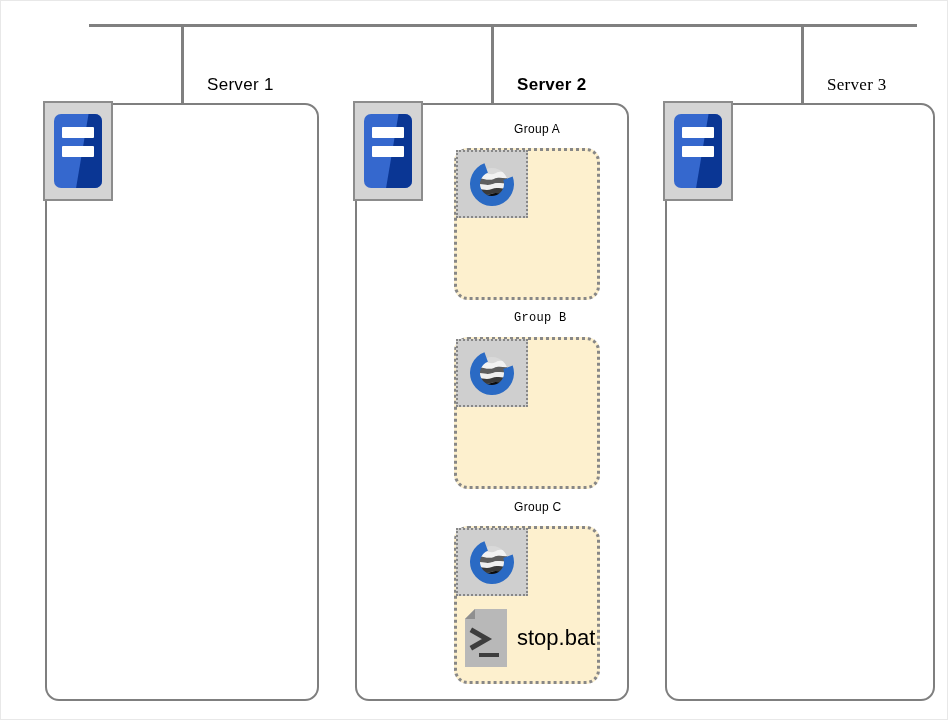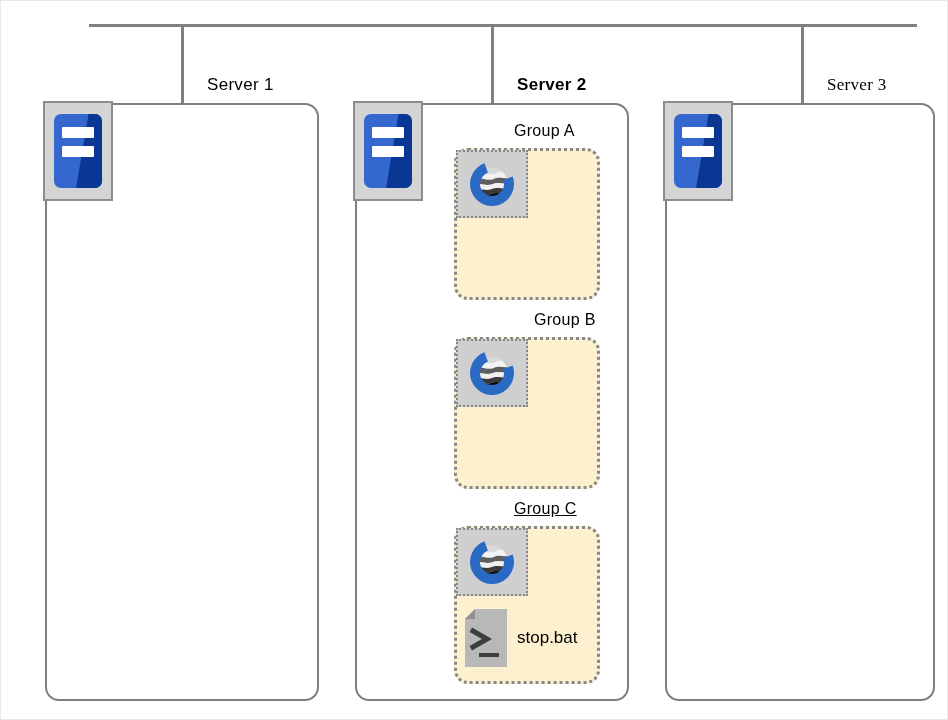--- a/index.html
+++ b/index.html
@@ -111,28 +111,28 @@
     background: #ffffff;
     border-radius: 1px;
     z-index: 2;
   }
   .server-bar-top { top: 13px; }
   .server-bar-bottom { top: 32px; }
 
   
   .group-label {
     position: absolute;
-    font-size: 16px;
+    font-size: 12px;
     color: #000000;
     white-space: nowrap;
     letter-spacing: 0.3px;
   }
   .group-label-a { left: 513px; top: 121px; }
-  .group-label-b { left: 533px; top: 310px; }
-  .group-label-c { left: 513px; top: 499px; text-decoration: underline; }
+  .group-label-b { left: 513px; top: 310px; font-family: Liberation Mono, monospace; }
+  .group-label-c { left: 513px; top: 499px; }
 
   .group-box {
     position: absolute;
     left: 452px;
     width: 146px;
     border: 3px dotted #878787;
     border-radius: 14px;
     background: #fdf0ce;
     box-sizing: border-box;
   }
@@ -160,21 +160,21 @@
   .bat-row {
     position: absolute;
     left: 4px;
     top: 78px;
     display: flex;
     align-items: center;
     gap: 6px;
   }
   .bat-icon { width: 50px; height: 62px; display: block; }
   .bat-label {
-    font-size: 17px;
+    font-size: 22px;
     color: #000000;
     white-space: nowrap;
   }
 </style>
 </head>
 <body>
 
 <div id="canvas">
 
   <div class="bus-line bus-horizontal"></div>

